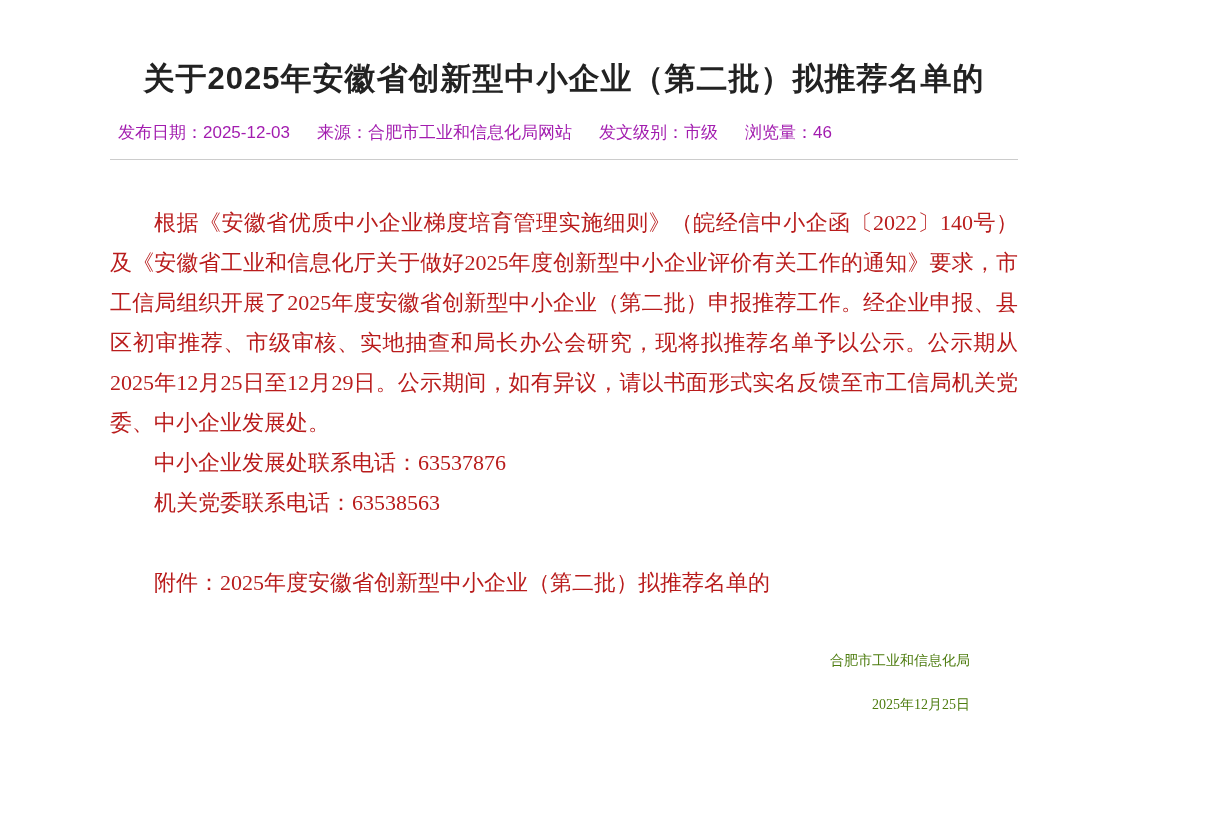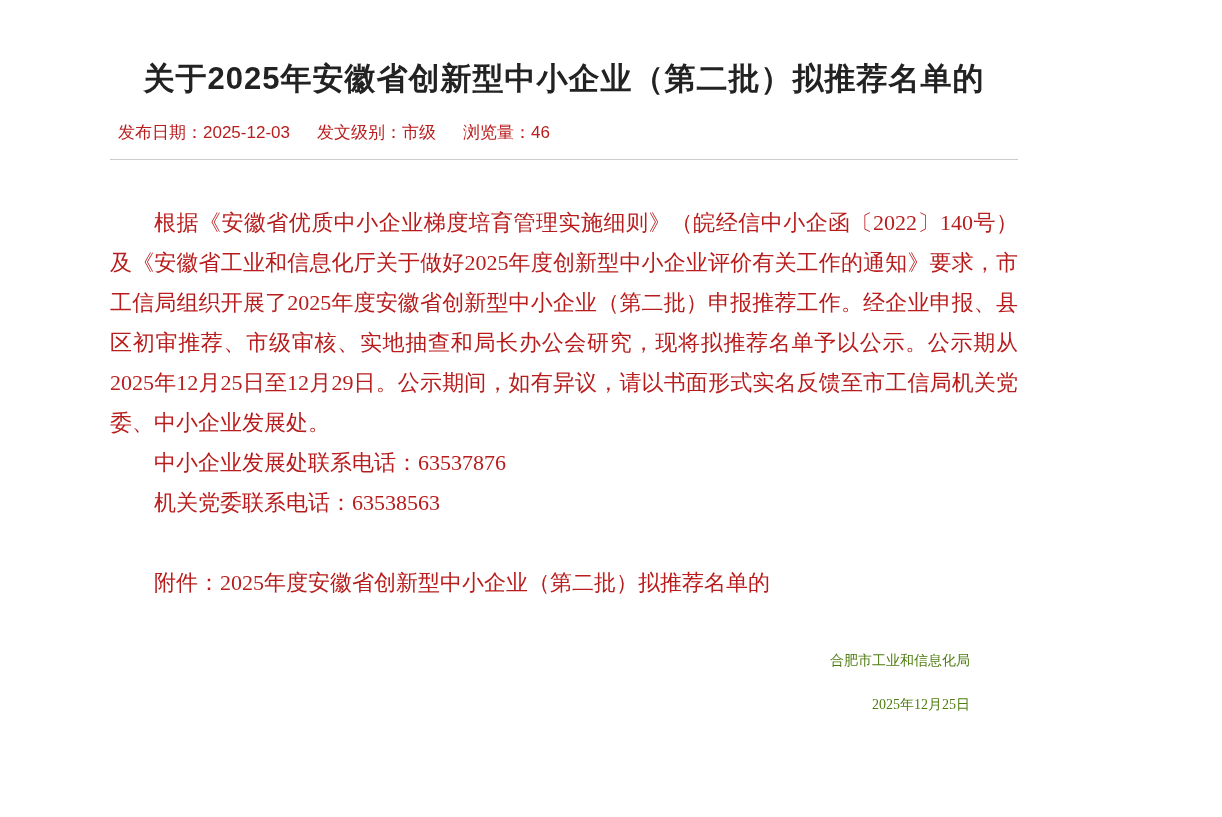--- a/index.html
+++ b/index.html
@@ -42,21 +42,21 @@
     flex-wrap: nowrap;
     gap: 27px;
     font-family: "Liberation Sans", sans-serif;
     font-size: 17px;
     line-height: 24px;
     color: #333333;
     white-space: nowrap;
   }
   .meta-item .meta-label,
   .meta-item .meta-value {
-    color: #b91c1c;
+    color: #a21caf;
   }
   .divider {
     margin-top: 14px;
     width: 908px;
     height: 0;
     border-bottom: 1px solid #cccccc;
   }
   .article {
     margin-top: 43px;
     font-family: "Liberation Serif", serif;
@@ -90,20 +90,21 @@
 
 <div class="page">
   <div class="content">
 
     <h1 class="doc-title">
       <span class="title-line">关于2025年安徽省创新型中小企业（第二批）拟推荐名单的</span>
     </h1>
 
     <div class="meta-row">
       <span class="meta-item"><span class="meta-label">发布日期：</span><span class="meta-value">2025-12-03</span></span>
+      <span class="meta-item"><span class="meta-label">来源：</span><span class="meta-value">合肥市工业和信息化局网站</span></span>
       <span class="meta-item"><span class="meta-label">发文级别：</span><span class="meta-value">市级</span></span>
       <span class="meta-item"><span class="meta-label">浏览量：</span><span class="meta-value">46</span></span>
     </div>
 
     <div class="divider"></div>
 
     <div class="article">
       <p class="para1">根据《安徽省优质中小企业梯度培育管理实施细则》（皖经信中小企函〔2022〕140号）及《安徽省工业和信息化厅关于做好2025年度创新型中小企业评价有关工作的通知》要求，市工信局组织开展了2025年度安徽省创新型中小企业（第二批）申报推荐工作。经企业申报、县区初审推荐、市级审核、实地抽查和局长办公会研究，现将拟推荐名单予以公示。公示期从2025年12月25日至12月29日。公示期间，如有异议，请以书面形式实名反馈至市工信局机关党委、中小企业发展处。</p>
       <p class="contact">中小企业发展处联系电话：63537876</p>
       <p class="contact">机关党委联系电话：63538563</p>

